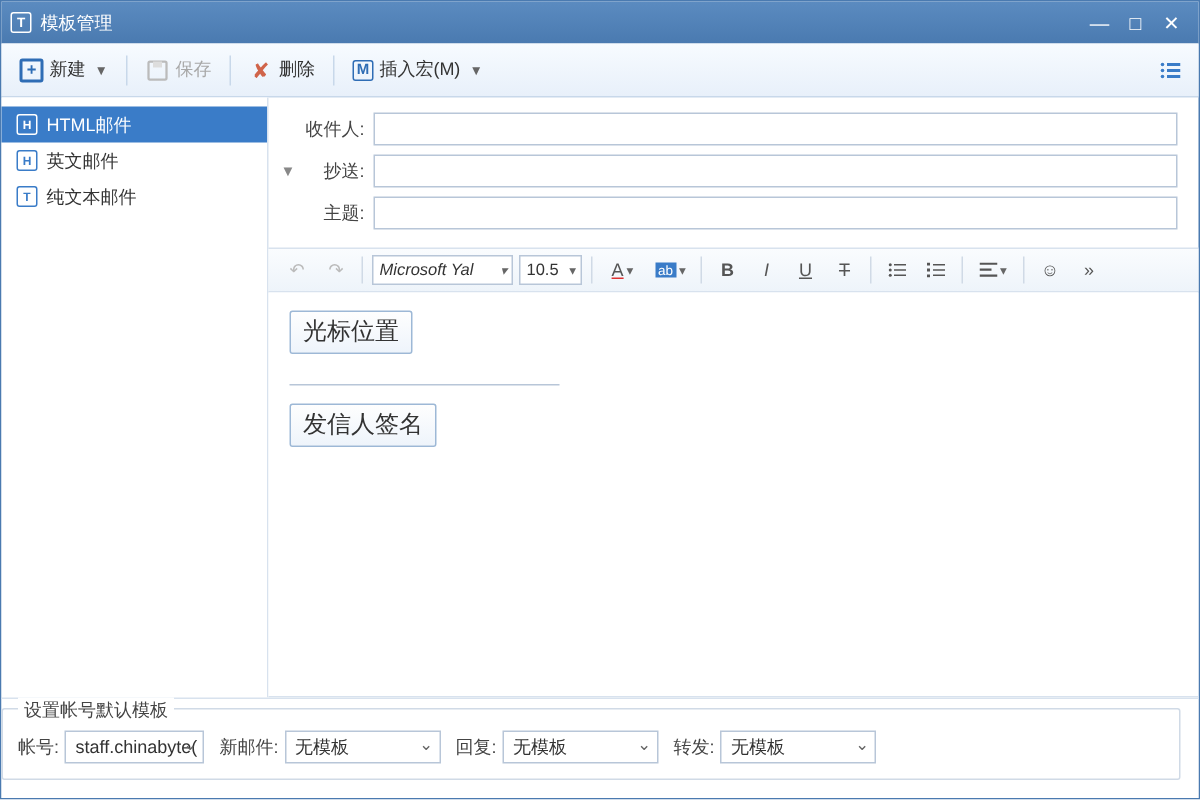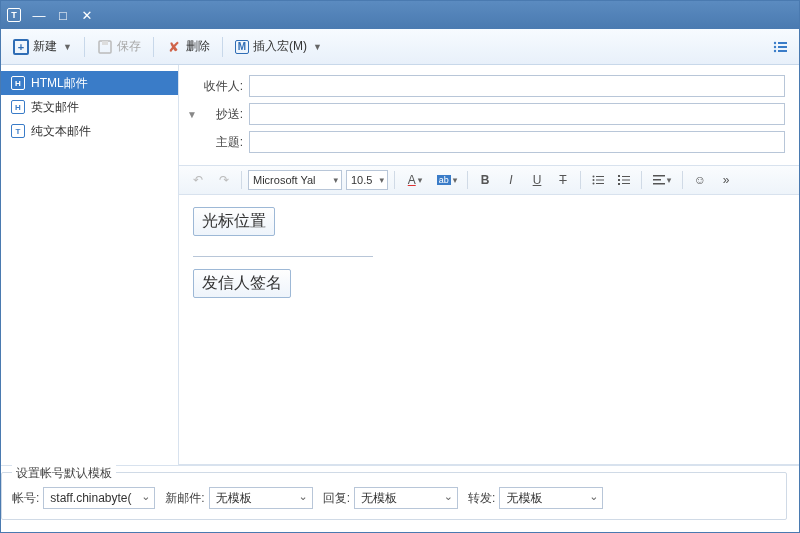--- a/index.html
+++ b/index.html
@@ -48,20 +48,21 @@
 .bselect::after { content: "⌄"; position: absolute; right: 4px; font-size: 11px; color: #666; top: 2px; }
 svg { display: block; }
 </style>
 </head>
 <body>
 
 <div class="window">
 
   <div class="titlebar">
     <span class="app-icon">T</span>
+    <span class="title">模板管理</span>
     <span class="winbtn">—</span>
     <span class="winbtn">□</span>
     <span class="winbtn">✕</span>
   </div>
 
   <div class="toolbar">
     <div class="tbtn enabled">
       <span class="ico ico-plus">+</span>
       <span>新建</span>
       <span class="caret">▼</span>
@@ -133,21 +134,21 @@
           <span class="cc-toggle"></span>
           <span class="flabel">主题:</span>
           <input class="finput" value="" style="">
         </div>
       </div>
 
       <div class="editor-toolbar">
         <span class="edbtn dim">↶</span>
         <span class="edbtn dim">↷</span>
         <span class="edsep"></span>
-        <span class="edsel" style="width:94px;">Microsoft Yal</span>
+        <span class="edsel" style="width:94px;font-style:italic;">Microsoft Yal</span>
         <span class="edsel" style="width:42px;">10.5</span>
         <span class="edsep"></span>
         <span class="edbtn hascaret">
             <span style="text-decoration:underline;text-decoration-color:#d33;">A</span>
             <span class="caret">▾</span>
           </span>
         <span class="edbtn hascaret">
             <span style="background:#3a7cc8;color:#fff;padding:0 2px;font-size:9px;">ab</span>
             <span class="caret">▾</span>
           </span>
@@ -206,21 +207,21 @@
       </div>
 
     </div>
   </div>
 
   <div class="bottom-panel">
     <div class="fieldset">
       <span class="legend">设置帐号默认模板</span>
       <div class="bottom-row">
         <span class="blabel">帐号:</span>
-        <span class="bselect" style="width:112px;">staff.chinabyte(</span>
+        <span class="bselect" style="width:93px;">staff.chinabyte(</span>
         <span class="blabel" style="margin-left:6px;">新邮件:</span>
         <span class="bselect" style="width:104px;">无模板</span>
         <span class="blabel" style="margin-left:6px;">回复:</span>
         <span class="bselect" style="width:104px;">无模板</span>
         <span class="blabel" style="margin-left:6px;">转发:</span>
         <span class="bselect" style="width:104px;">无模板</span>
       </div>
     </div>
   </div>
 

